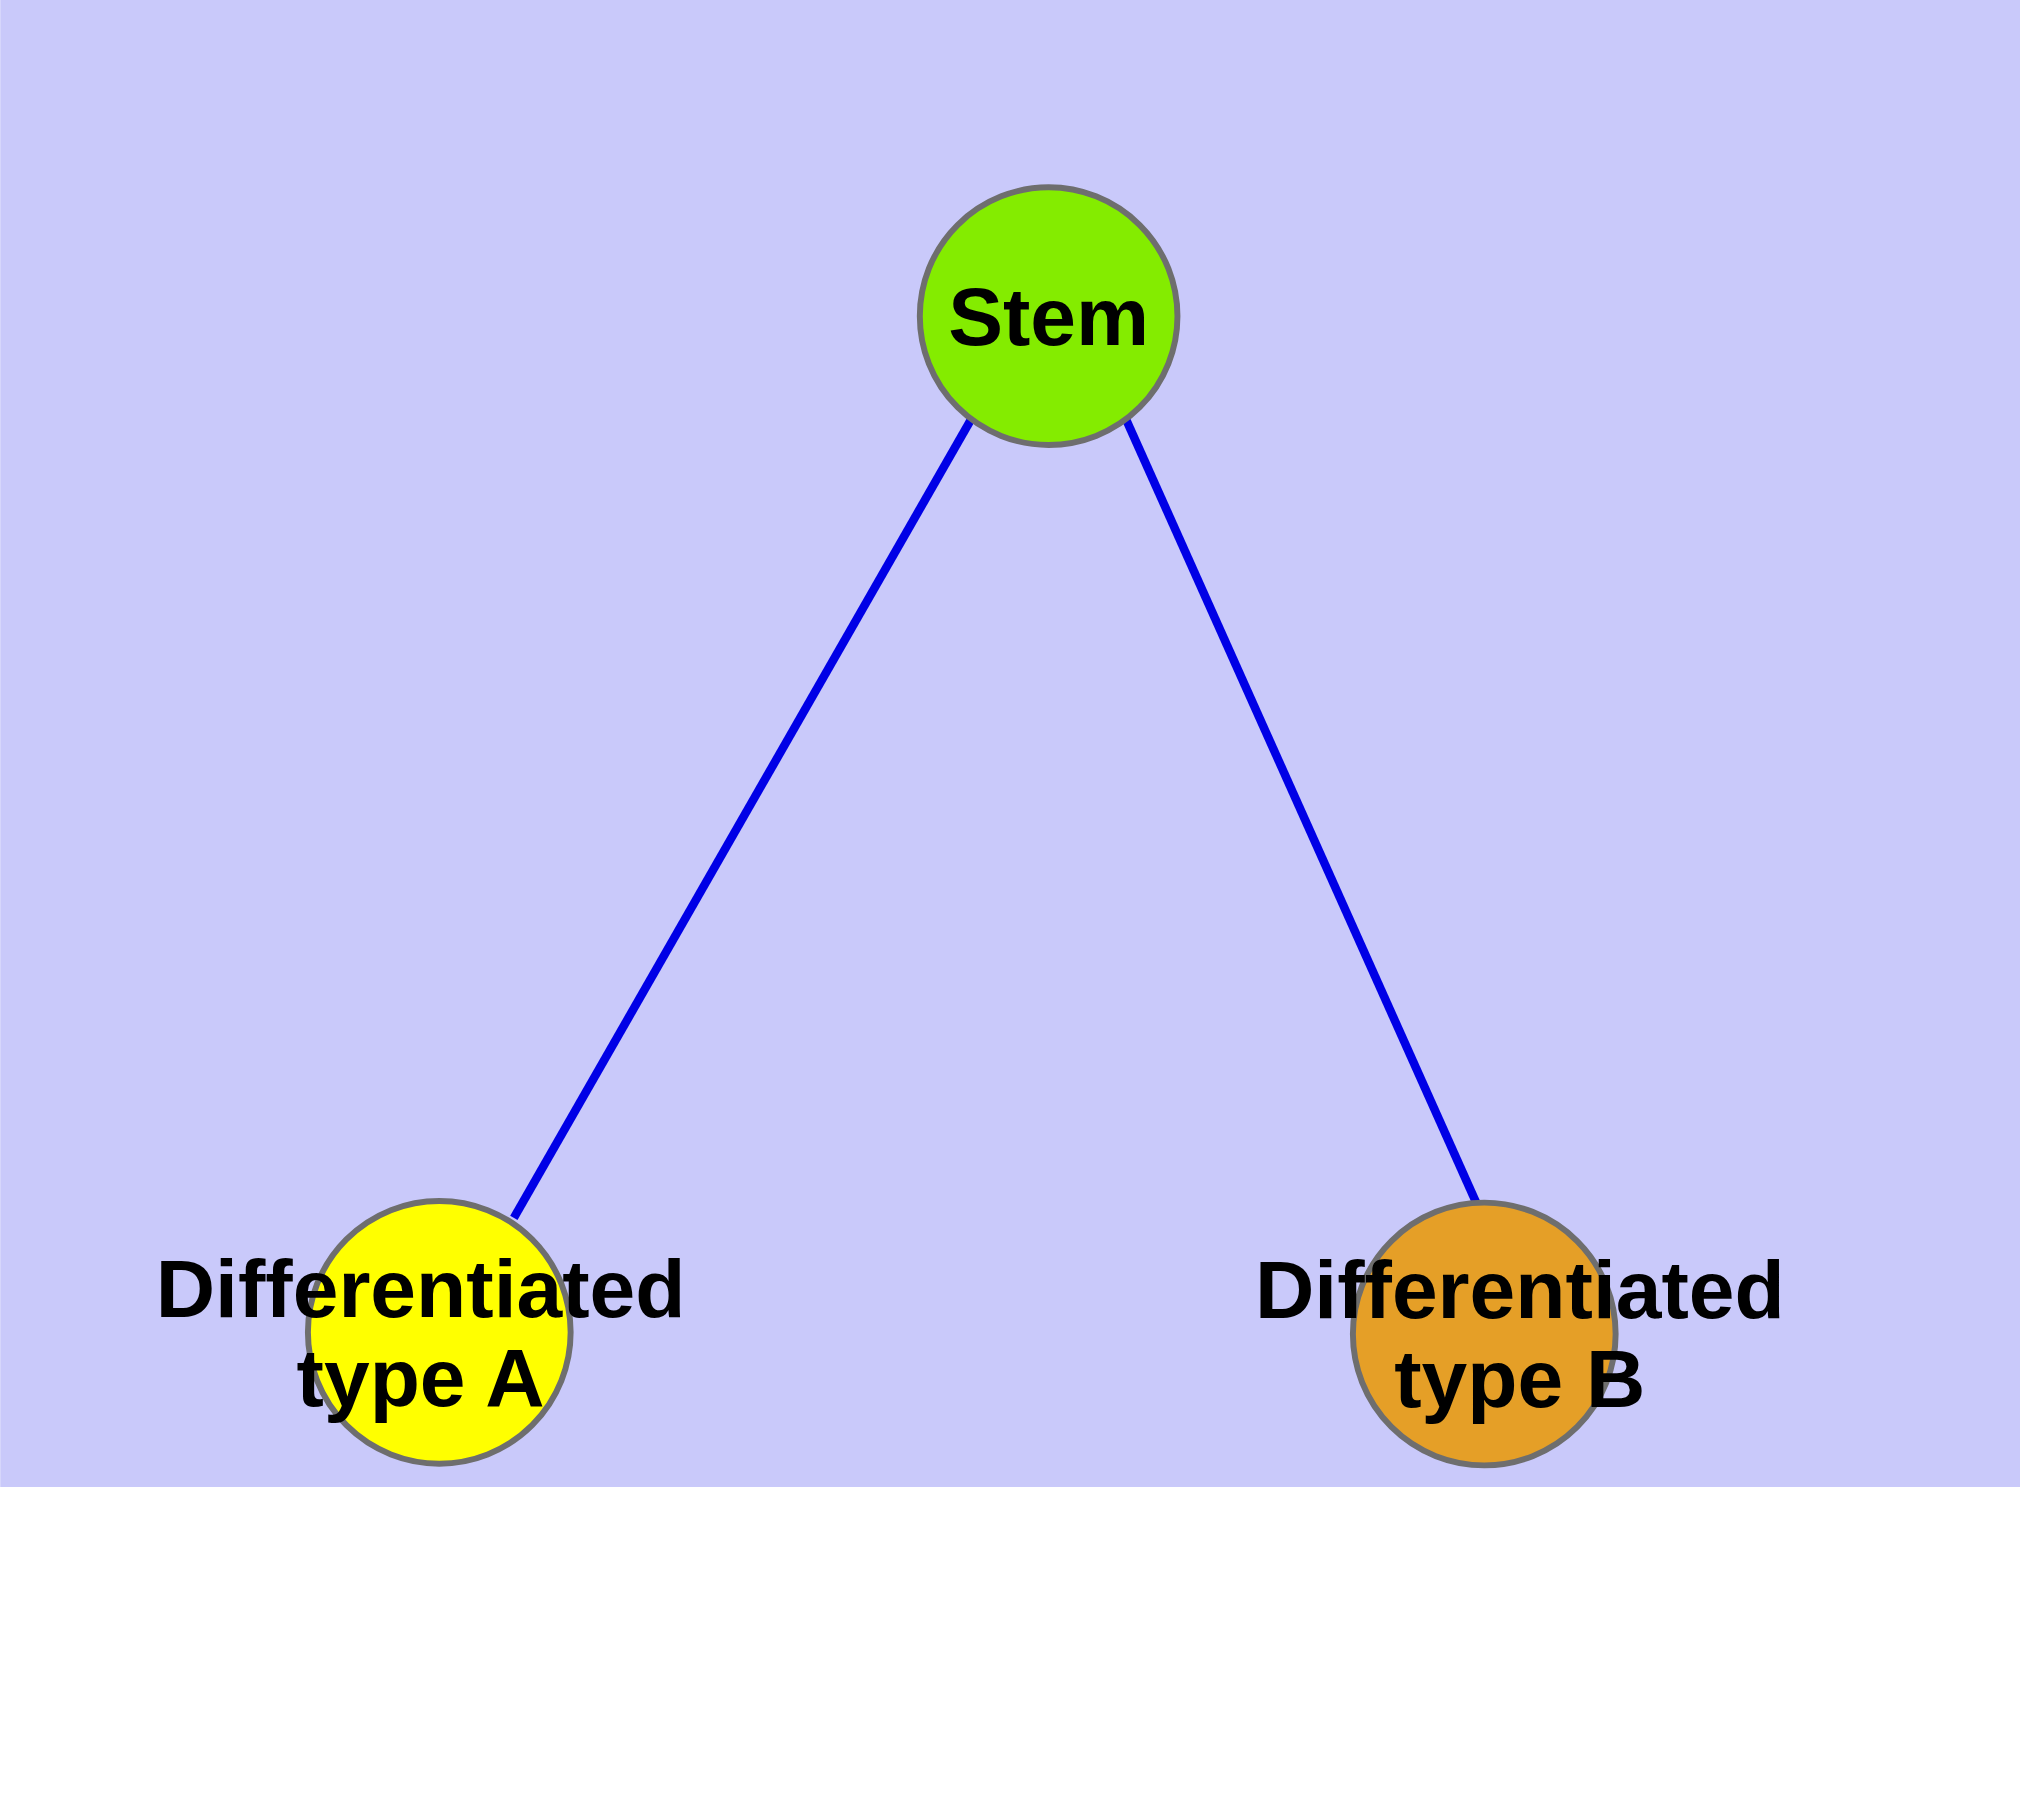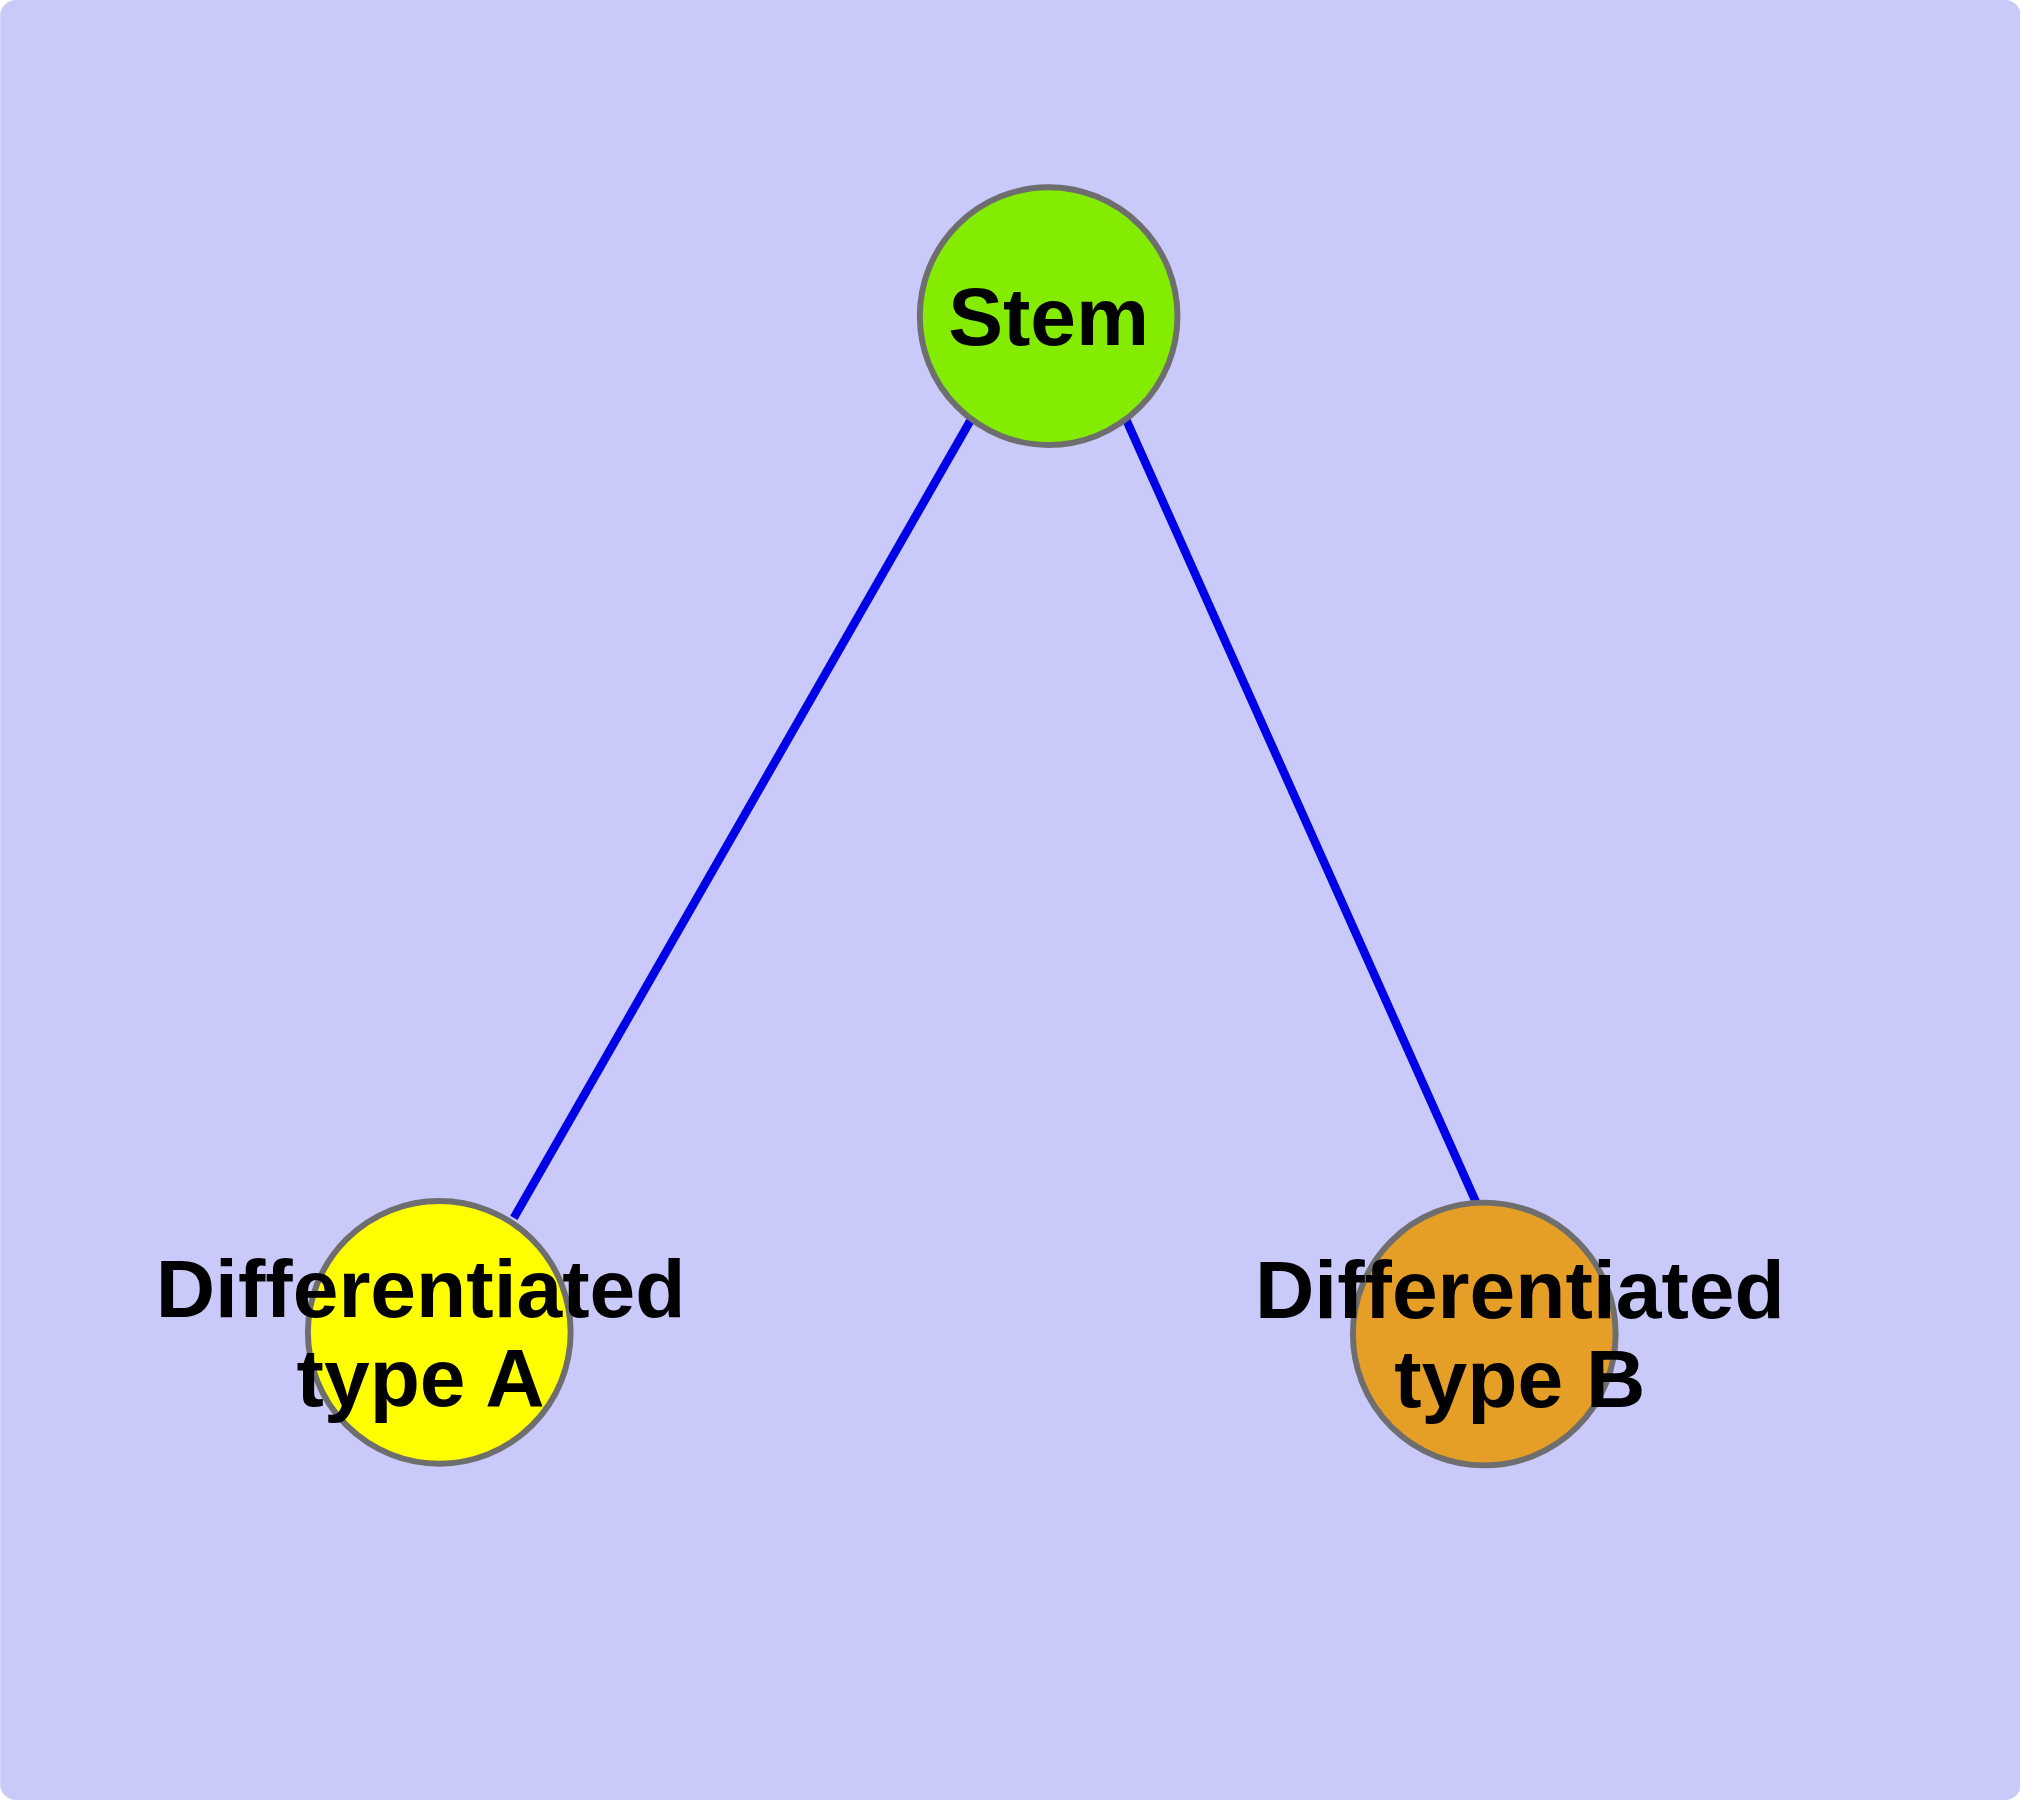--- a/index.html
+++ b/index.html
@@ -32,21 +32,21 @@
     stroke: #6E6E6E;
     stroke-width: 7;
   }
   .edge-line {
     stroke-linecap: butt;
   }
 </style>
 </head>
 <body>
 
-<div id="canvas" style="width: 2021px; height: 1800px; border-radius: 16px;">
+<div id="canvas" style="width: 2021px; height: 1487px;">
   <svg id="graph-svg" viewBox="0 0 2384 2138" xmlns="http://www.w3.org/2000/svg" width="2021" height="1812">
 
     <rect id="bg-rect" x="0" y="0" width="2384" height="2138" fill="#c9c9fa"></rect>
 
     <g id="edges-group">
         <line class="edge-line" x1="1146" y1="494" x2="606" y2="1437" stroke="#0000e6" stroke-width="10"></line>
         <line class="edge-line" x1="1328" y1="494" x2="1750" y2="1438" stroke="#0000e6" stroke-width="10"></line>
       </g>
     <g id="nodes-group">
         <g>

